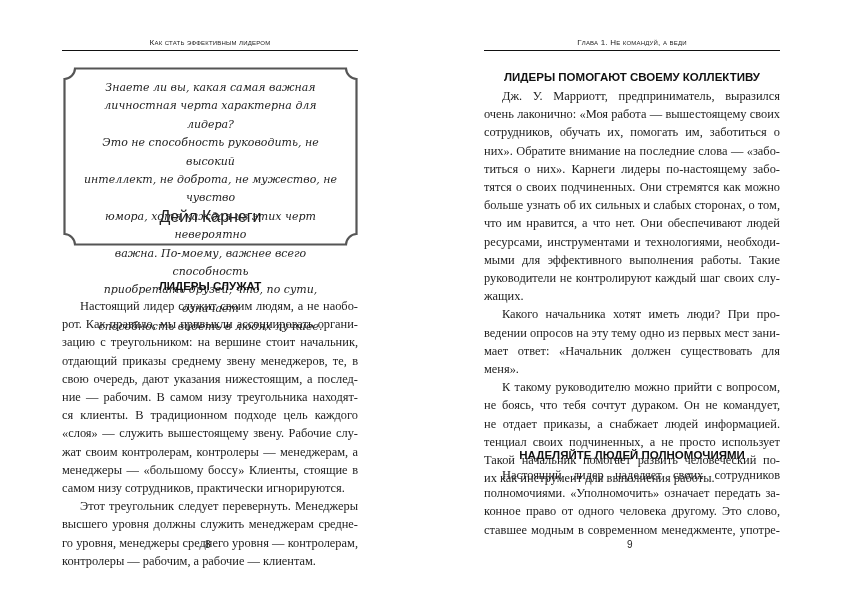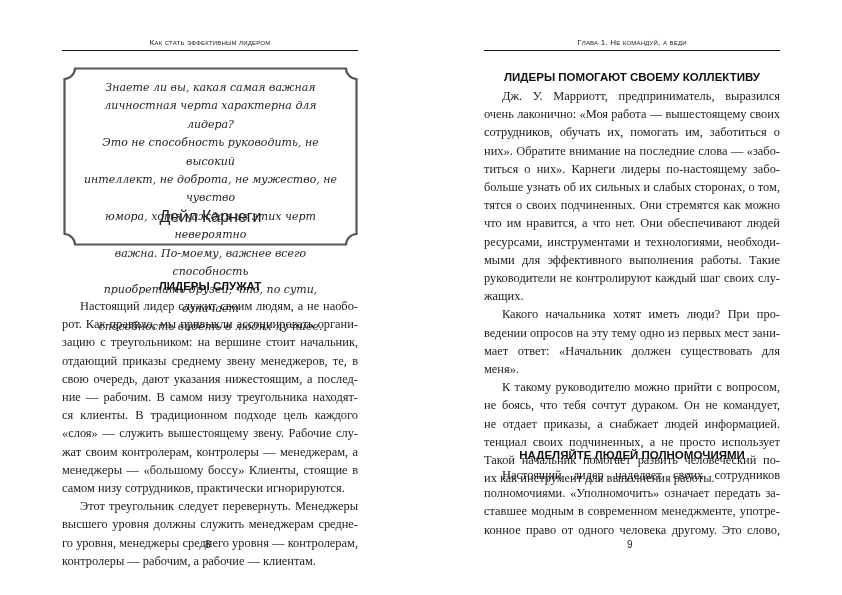--- a/index.html
+++ b/index.html
@@ -81,22 +81,22 @@
 
   <div class="h2" style="left:63px; width:296px; top:71px;">ЛИДЕРЫ ПОМОГАЮТ СВОЕМУ КОЛЛЕКТИВУ</div>
 
   <div class="body-text" style="left:63px; width:296px; top:87px;">
     <p>
       <span class="line">Дж. У. Марриотт, предприниматель, выразился</span>
       <span class="line" style="margin-left:-18px">очень лаконично: «Моя работа — вышестоящему своих</span>
       <span class="line" style="margin-left:-18px">сотрудников, обучать их, помогать им, заботиться о</span>
       <span class="line" style="margin-left:-18px">них». Обратите внимание на последние слова — «забо-</span>
       <span class="line" style="margin-left:-18px">титься о них». Карнеги лидеры по-настоящему забо-</span>
+      <span class="line" style="margin-left:-18px">тятся о своих подчиненных. Они стремятся как можно</span>
       <span class="line" style="margin-left:-18px">больше узнать об их сильных и слабых сторонах, о том,</span>
-      <span class="line" style="margin-left:-18px">тятся о своих подчиненных. Они стремятся как можно</span>
       <span class="line" style="margin-left:-18px">что им нравится, а что нет. Они обеспечивают людей</span>
       <span class="line" style="margin-left:-18px">ресурсами, инструментами и технологиями, необходи-</span>
       <span class="line" style="margin-left:-18px">мыми для эффективного выполнения работы. Такие</span>
       <span class="line" style="margin-left:-18px">руководители не контролируют каждый шаг своих слу-</span>
       <span class="line last" style="margin-left:-18px">жащих.</span>
     </p>
     <p>
       <span class="line">Какого начальника хотят иметь люди? При про-</span>
       <span class="line" style="margin-left:-18px">ведении опросов на эту тему одно из первых мест зани-</span>
       <span class="line" style="margin-left:-18px">мает ответ: «Начальник должен существовать для</span>
@@ -111,19 +111,19 @@
       <span class="line last" style="margin-left:-18px">их как инструмент для выполнения работы.</span>
     </p>
   </div>
 
   <div class="h2" style="left:63px; width:296px; top:449px;">НАДЕЛЯЙТЕ ЛЮДЕЙ ПОЛНОМОЧИЯМИ</div>
 
   <div class="body-text" style="left:63px; width:296px; top:466px;">
     <p>
       <span class="line">Настоящий лидер наделяет своих сотрудников</span>
       <span class="line" style="margin-left:-18px">полномочиями. «Уполномочить» означает передать за-</span>
+      <span class="line" style="margin-left:-18px">конное право от одного человека другому. Это слово,</span>
       <span class="line" style="margin-left:-18px">ставшее модным в современном менеджменте, употре-</span>
-      <span class="line" style="margin-left:-18px">конное право от одного человека другому. Это слово,</span>
     </p>
   </div>
 
   <div class="folio" style="left:206px;">9</div>
 </div>
 
 </body></html>

